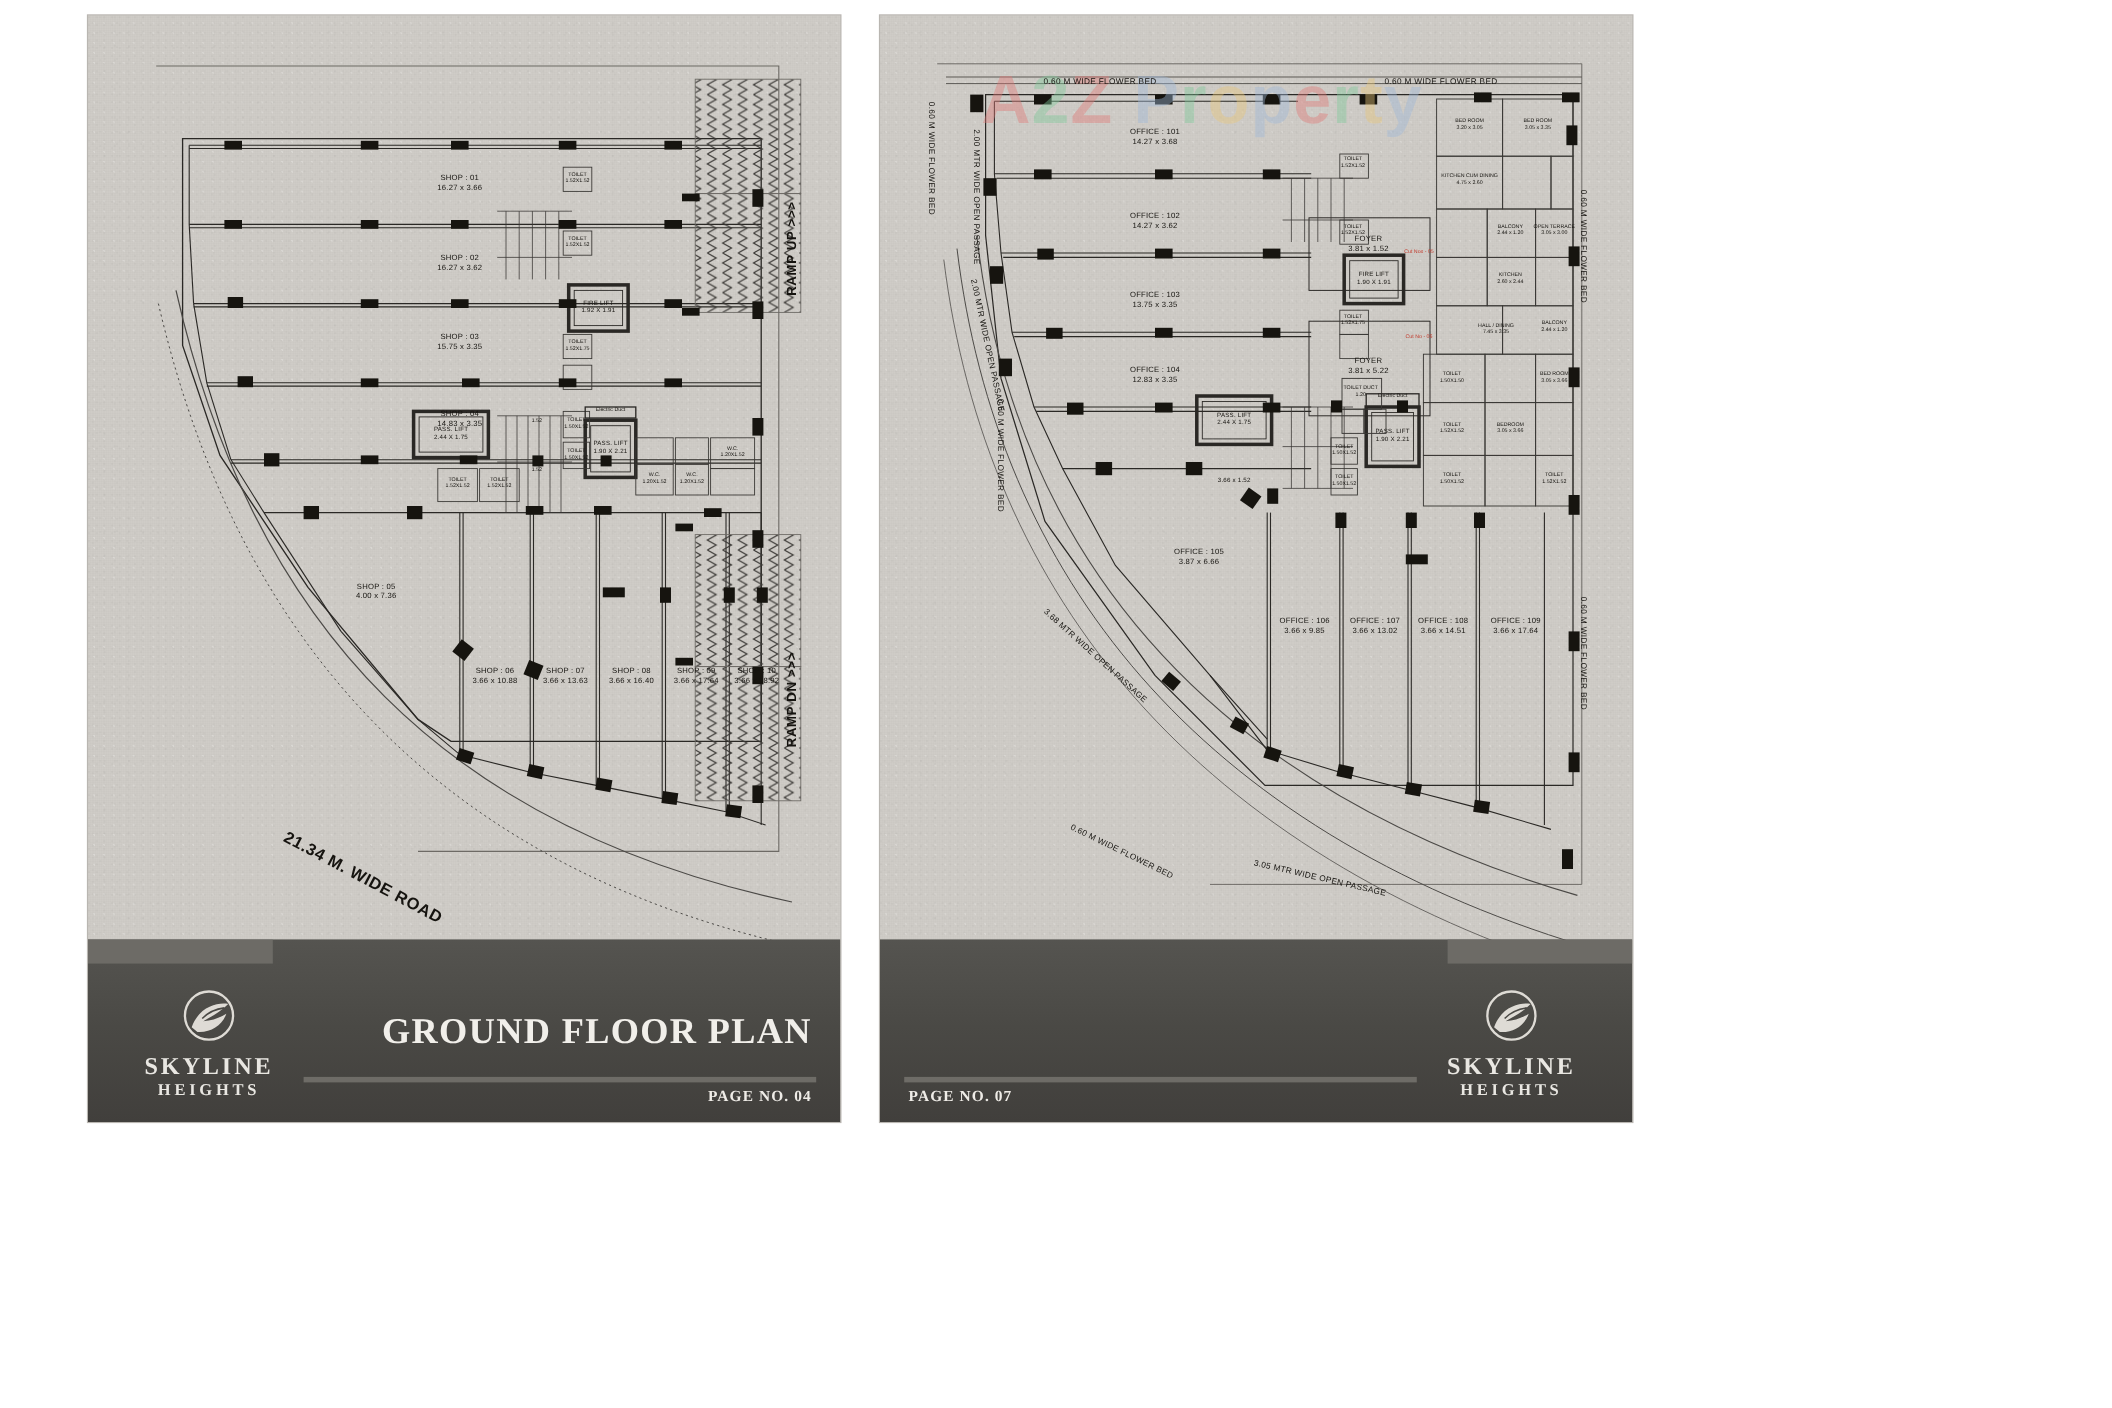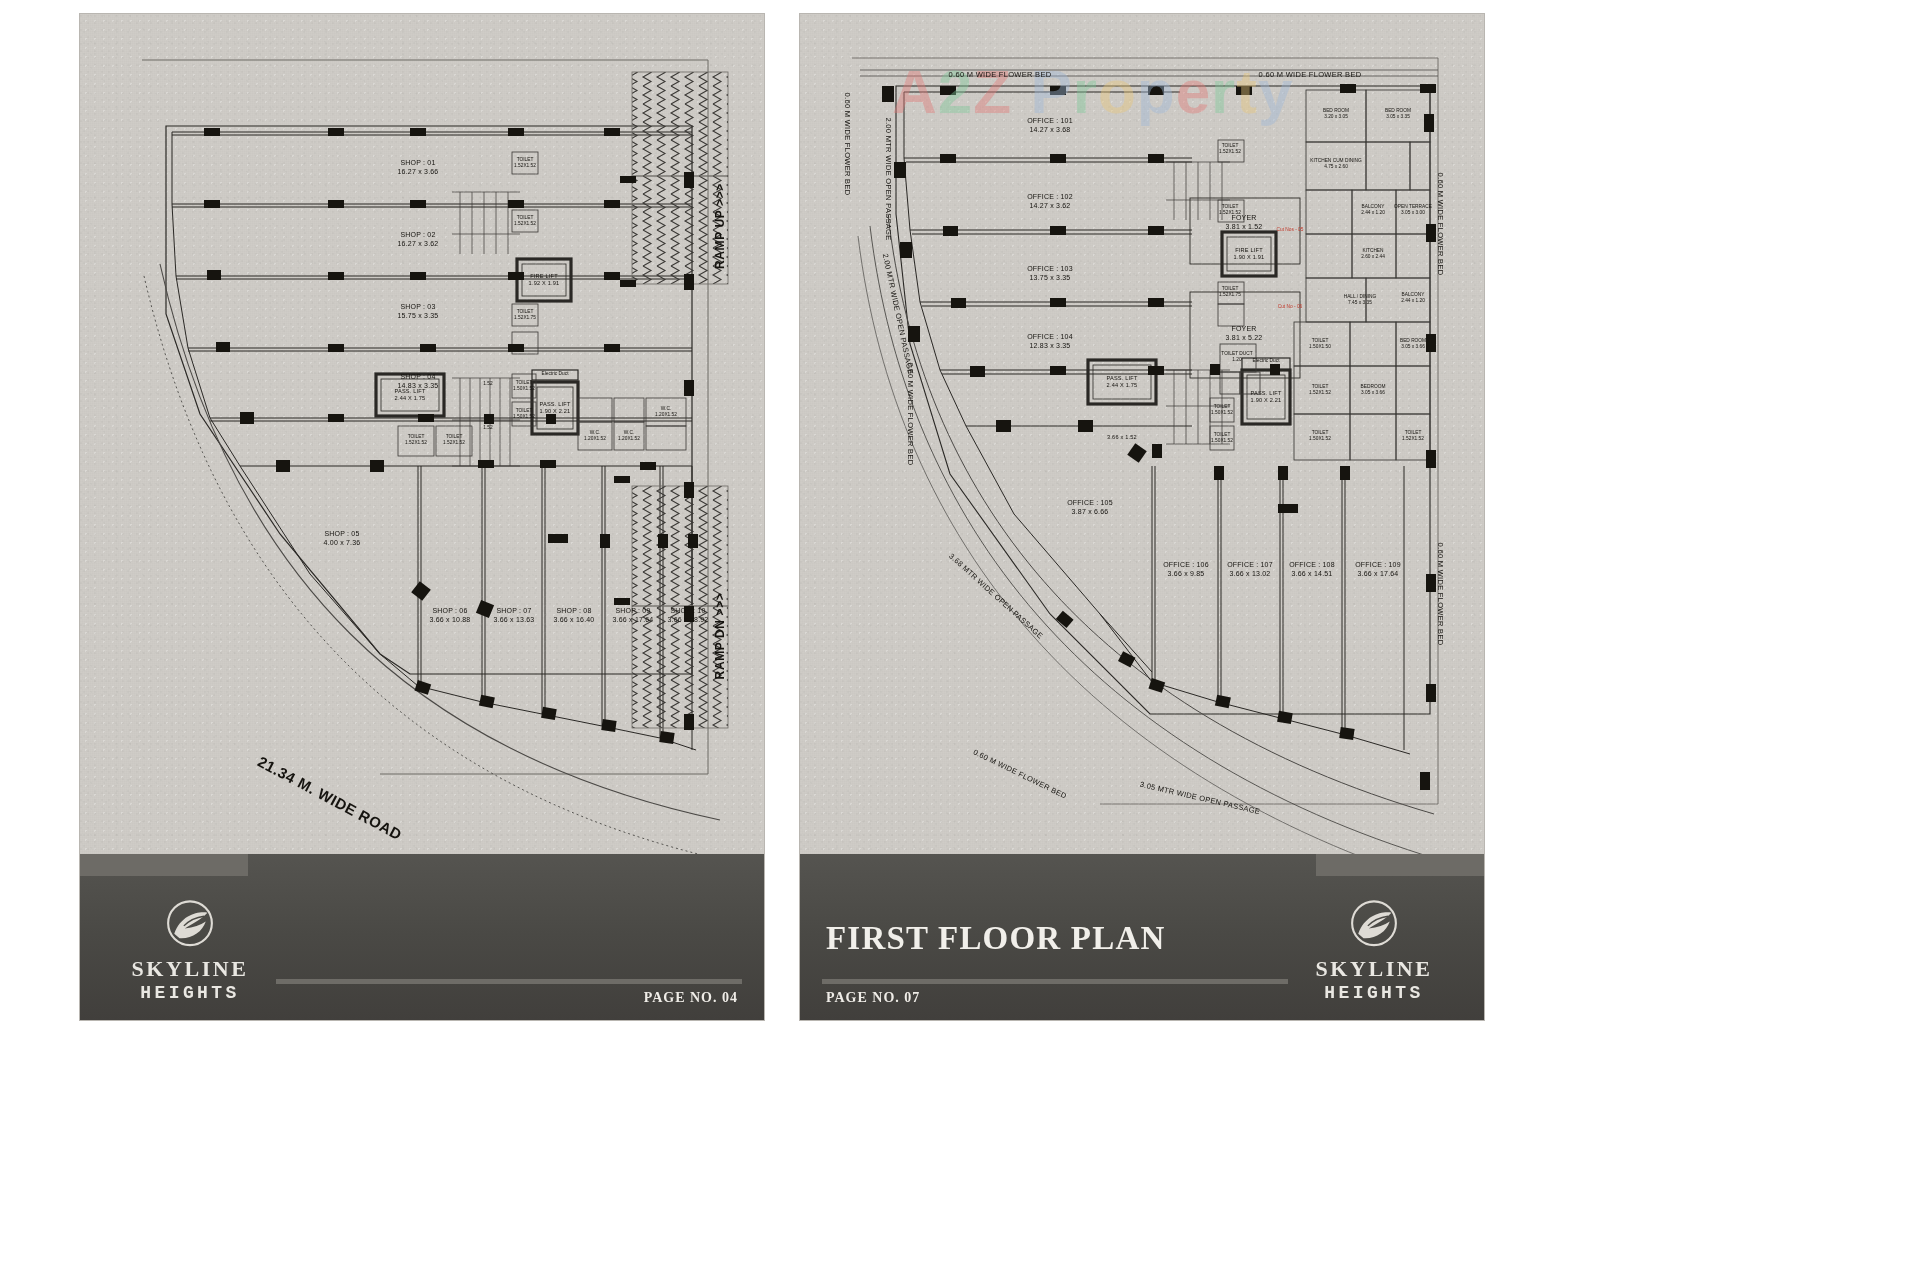--- a/index.html
+++ b/index.html
@@ -133,22 +133,22 @@
   .footer.lf .brand { left: 24px; }
   .footer.rt .brand { right: 24px; }
   .brand .mark { height: 56px; }
   .brand .nm1 {
     font-family: "Liberation Serif", serif;
     font-size: 22px; font-weight: bold;
     letter-spacing: 2.6px;
     margin-top: 2px;
   }
   .brand .nm2 {
-    font-family: Liberation Mono, monospace;
-    font-size: 18px; font-weight: bold;
+    font-family: Liberation Serif, serif;
+    font-size: 15px; font-weight: bold;
     letter-spacing: 3.4px;
     margin-top: 1px;
   }
 
   .planTitle {
     position: absolute;
     top: 66px;
     font-family: "Liberation Serif", serif;
     font-size: 33px;
     font-weight: bold;
@@ -462,20 +462,21 @@
           <svg viewBox="0 0 80 60" width="70" height="54" aria-hidden="true">
             <circle cx="40" cy="28" r="25" fill="none" stroke="#dedbd5" stroke-width="2.4"></circle>
             <path d="M22 40 C 30 18, 50 14, 60 16 C 52 24, 44 28, 34 34 C 44 33, 52 30, 58 26
                      C 54 38, 42 46, 28 45 Z" fill="#dedbd5"></path>
             <path d="M33 31 C 40 24, 48 21, 56 20" fill="none" stroke="#4a4945" stroke-width="1.6"></path>
           </svg>
         </div>
         <div class="nm1">SKYLINE</div>
         <div class="nm2">HEIGHTS</div>
       </div>
+      <div class="planTitle">GROUND FLOOR PLAN</div>
       <div class="rule"></div>
       <div class="pageNo">PAGE NO. 04</div>
     </div>
   </div>
 
   <div class="sheet right">
     <div class="grain"></div>
 
     <div class="draw">
       <svg viewBox="0 0 684 1006" preserveAspectRatio="none">
@@ -803,19 +804,18 @@
           <svg viewBox="0 0 80 60" width="70" height="54" aria-hidden="true">
             <circle cx="40" cy="28" r="25" fill="none" stroke="#dedbd5" stroke-width="2.4"></circle>
             <path d="M22 40 C 30 18, 50 14, 60 16 C 52 24, 44 28, 34 34 C 44 33, 52 30, 58 26
                      C 54 38, 42 46, 28 45 Z" fill="#dedbd5"></path>
             <path d="M33 31 C 40 24, 48 21, 56 20" fill="none" stroke="#4a4945" stroke-width="1.6"></path>
           </svg>
         </div>
         <div class="nm1">SKYLINE</div>
         <div class="nm2">HEIGHTS</div>
       </div>
-      <div class="planTitle">FIRST FLOOR PLAN</div>
       <div class="rule"></div>
       <div class="pageNo">PAGE NO. 07</div>
     </div>
   </div>
 
 </div>
 
 </body></html>

